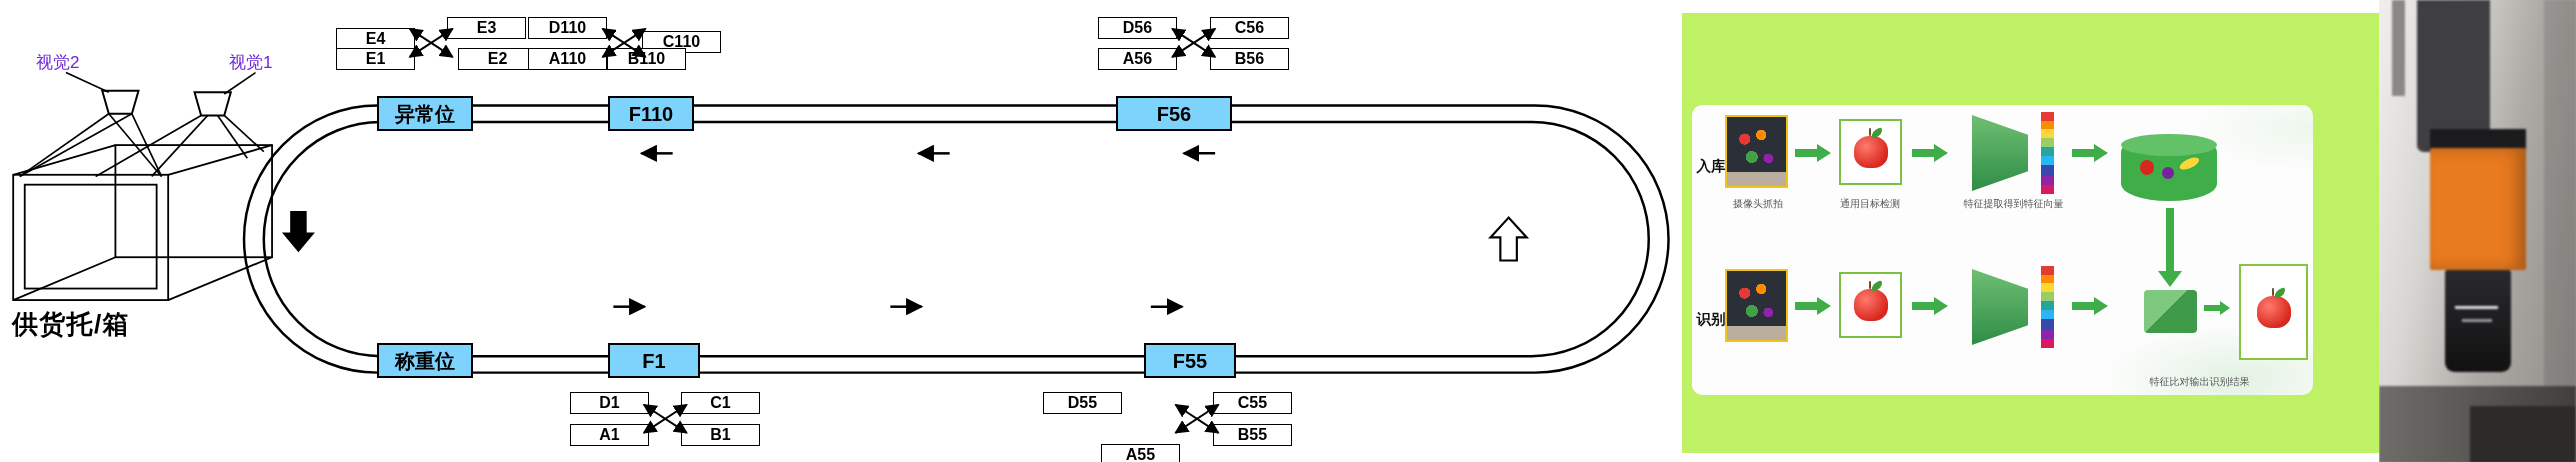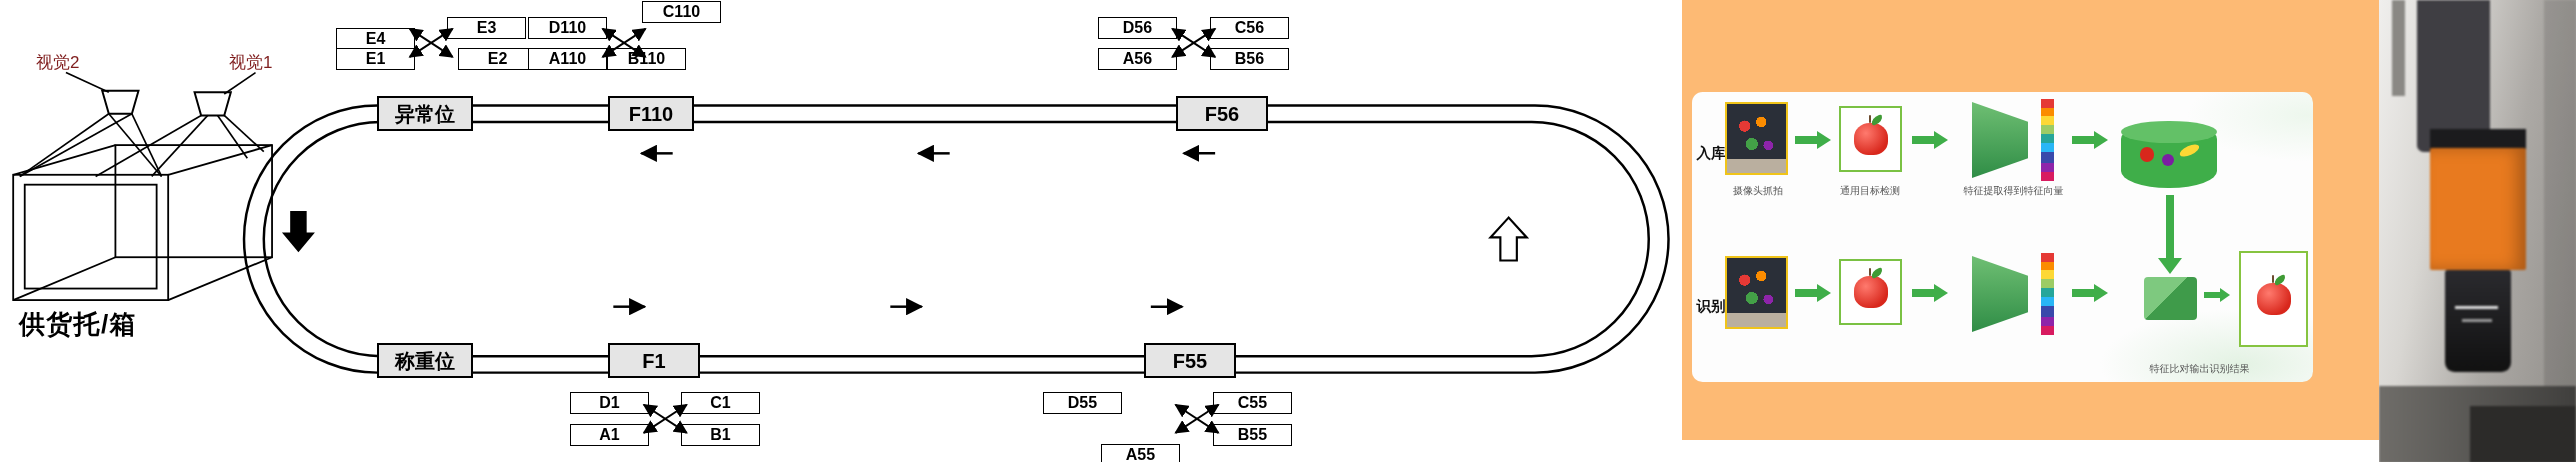--- a/index.html
+++ b/index.html
@@ -4,31 +4,31 @@
 <style>
   html,body{margin:0;padding:0;}
   body{width:2576px;height:463px;overflow:hidden;background:#ffffff;
        font-family:"Liberation Sans","DejaVu Sans",sans-serif;}
   .stage{position:relative;width:2576px;height:463px;}
   section{position:absolute;}
   .diagram{left:0;top:0;width:2379px;height:463px;background:#ffffff;}
   .lay{position:absolute;left:0;top:0;width:2576px;height:463px;}
 
   
-  .vlabel{position:absolute;font-size:17px;color:#7f1d1d;white-space:nowrap;}
+  .vlabel{position:absolute;font-size:17px;color:#6d28d9;white-space:nowrap;}
   .supply{position:absolute;font:700 26px/1.1 "Liberation Sans","DejaVu Sans",sans-serif;color:#000;letter-spacing:1.3px;white-space:nowrap;}
-  .st{position:absolute;box-sizing:border-box;height:35px;background:#e5e5e5;border:2px solid #000;
+  .st{position:absolute;box-sizing:border-box;height:35px;background:#7dd3fc;border:2px solid #000;
       display:flex;align-items:center;justify-content:center;
       font:700 20px/1 "Liberation Sans","DejaVu Sans",sans-serif;color:#000;white-space:nowrap;}
   .cb{position:absolute;box-sizing:border-box;width:79px;height:22px;background:#fff;border:1.6px solid #000;
       display:flex;align-items:center;justify-content:center;
       font:700 16px/1 "Liberation Sans","DejaVu Sans",sans-serif;color:#000;}
 
   
-  .slide{left:1682px;top:0;width:698px;height:440px;background:#fdba74;}
+  .slide{left:1682px;top:13px;width:698px;height:440px;background:#bef264;}
   .panel{position:absolute;left:10px;top:92px;width:621px;height:290px;border-radius:10.6px;
          background:
            radial-gradient(198px 79px at 88% 94%, #e3f2e3, rgba(255,255,255,0) 70%),
            radial-gradient(171px 66px at 99% 8%, #edf7ed, rgba(255,255,255,0) 70%),
            #fdfdfd;}
   .rowlabel{position:absolute;font:700 14.5px/1 "Liberation Sans","DejaVu Sans",sans-serif;color:#111;white-space:nowrap;}
   .monitor{position:absolute;box-sizing:border-box;width:63px;height:73px;border:2.6px solid #f0c419;
            background:
              radial-gradient(9.2px 9.2px at 30% 32%, #e53935 60%, rgba(0,0,0,0) 61%),
              radial-gradient(8.6px 8.6px at 58% 26%, #fb8c00 60%, rgba(0,0,0,0) 61%),
@@ -136,36 +136,36 @@
         <rect x="70" y="88" width="95" height="68"></rect>
         <line x1="8" y1="106" x2="70" y2="88"></line>
         <line x1="102" y1="106" x2="165" y2="88"></line>
         <line x1="102" y1="182" x2="165" y2="156"></line>
         <line x1="8" y1="182" x2="70" y2="156"></line>
       </g>
     </svg>
 
     <span class="vlabel" style="left:36px;top:51px">视觉2</span>
     <span class="vlabel" style="left:229px;top:51px">视觉1</span>
-    <div class="supply" style="left:19px;top:310px">供货托/箱</div>
+    <div class="supply" style="left:12px;top:310px">供货托/箱</div>
 
     <div class="st" style="left:377px;top:96px;width:96px">异常位</div>
     <div class="st" style="left:608px;top:96px;width:86px">F110</div>
-    <div class="st" style="left:1176px;top:96px;width:92px">F56</div>
+    <div class="st" style="left:1116px;top:96px;width:116px">F56</div>
     <div class="st" style="left:377px;top:343px;width:96px">称重位</div>
     <div class="st" style="left:608px;top:343px;width:92px">F1</div>
     <div class="st" style="left:1144px;top:343px;width:92px">F55</div>
 
     <div class="cb" style="left:336px;top:28px">E4</div>
     <div class="cb" style="left:447px;top:16.5px">E3</div>
     <div class="cb" style="left:336px;top:48px">E1</div>
     <div class="cb" style="left:458px;top:48px">E2</div>
 
     <div class="cb" style="left:528px;top:16.5px">D110</div>
-    <div class="cb" style="left:642px;top:1px">C110</div>
+    <div class="cb" style="left:642px;top:31px">C110</div>
     <div class="cb" style="left:528px;top:48px">A110</div>
     <div class="cb" style="left:607px;top:48px">B110</div>
 
     <div class="cb" style="left:1098px;top:16.5px">D56</div>
     <div class="cb" style="left:1210px;top:16.5px">C56</div>
     <div class="cb" style="left:1098px;top:48px">A56</div>
     <div class="cb" style="left:1210px;top:48px">B56</div>
 
     <div class="cb" style="left:570px;top:392px">D1</div>
     <div class="cb" style="left:681px;top:392px">C1</div>

